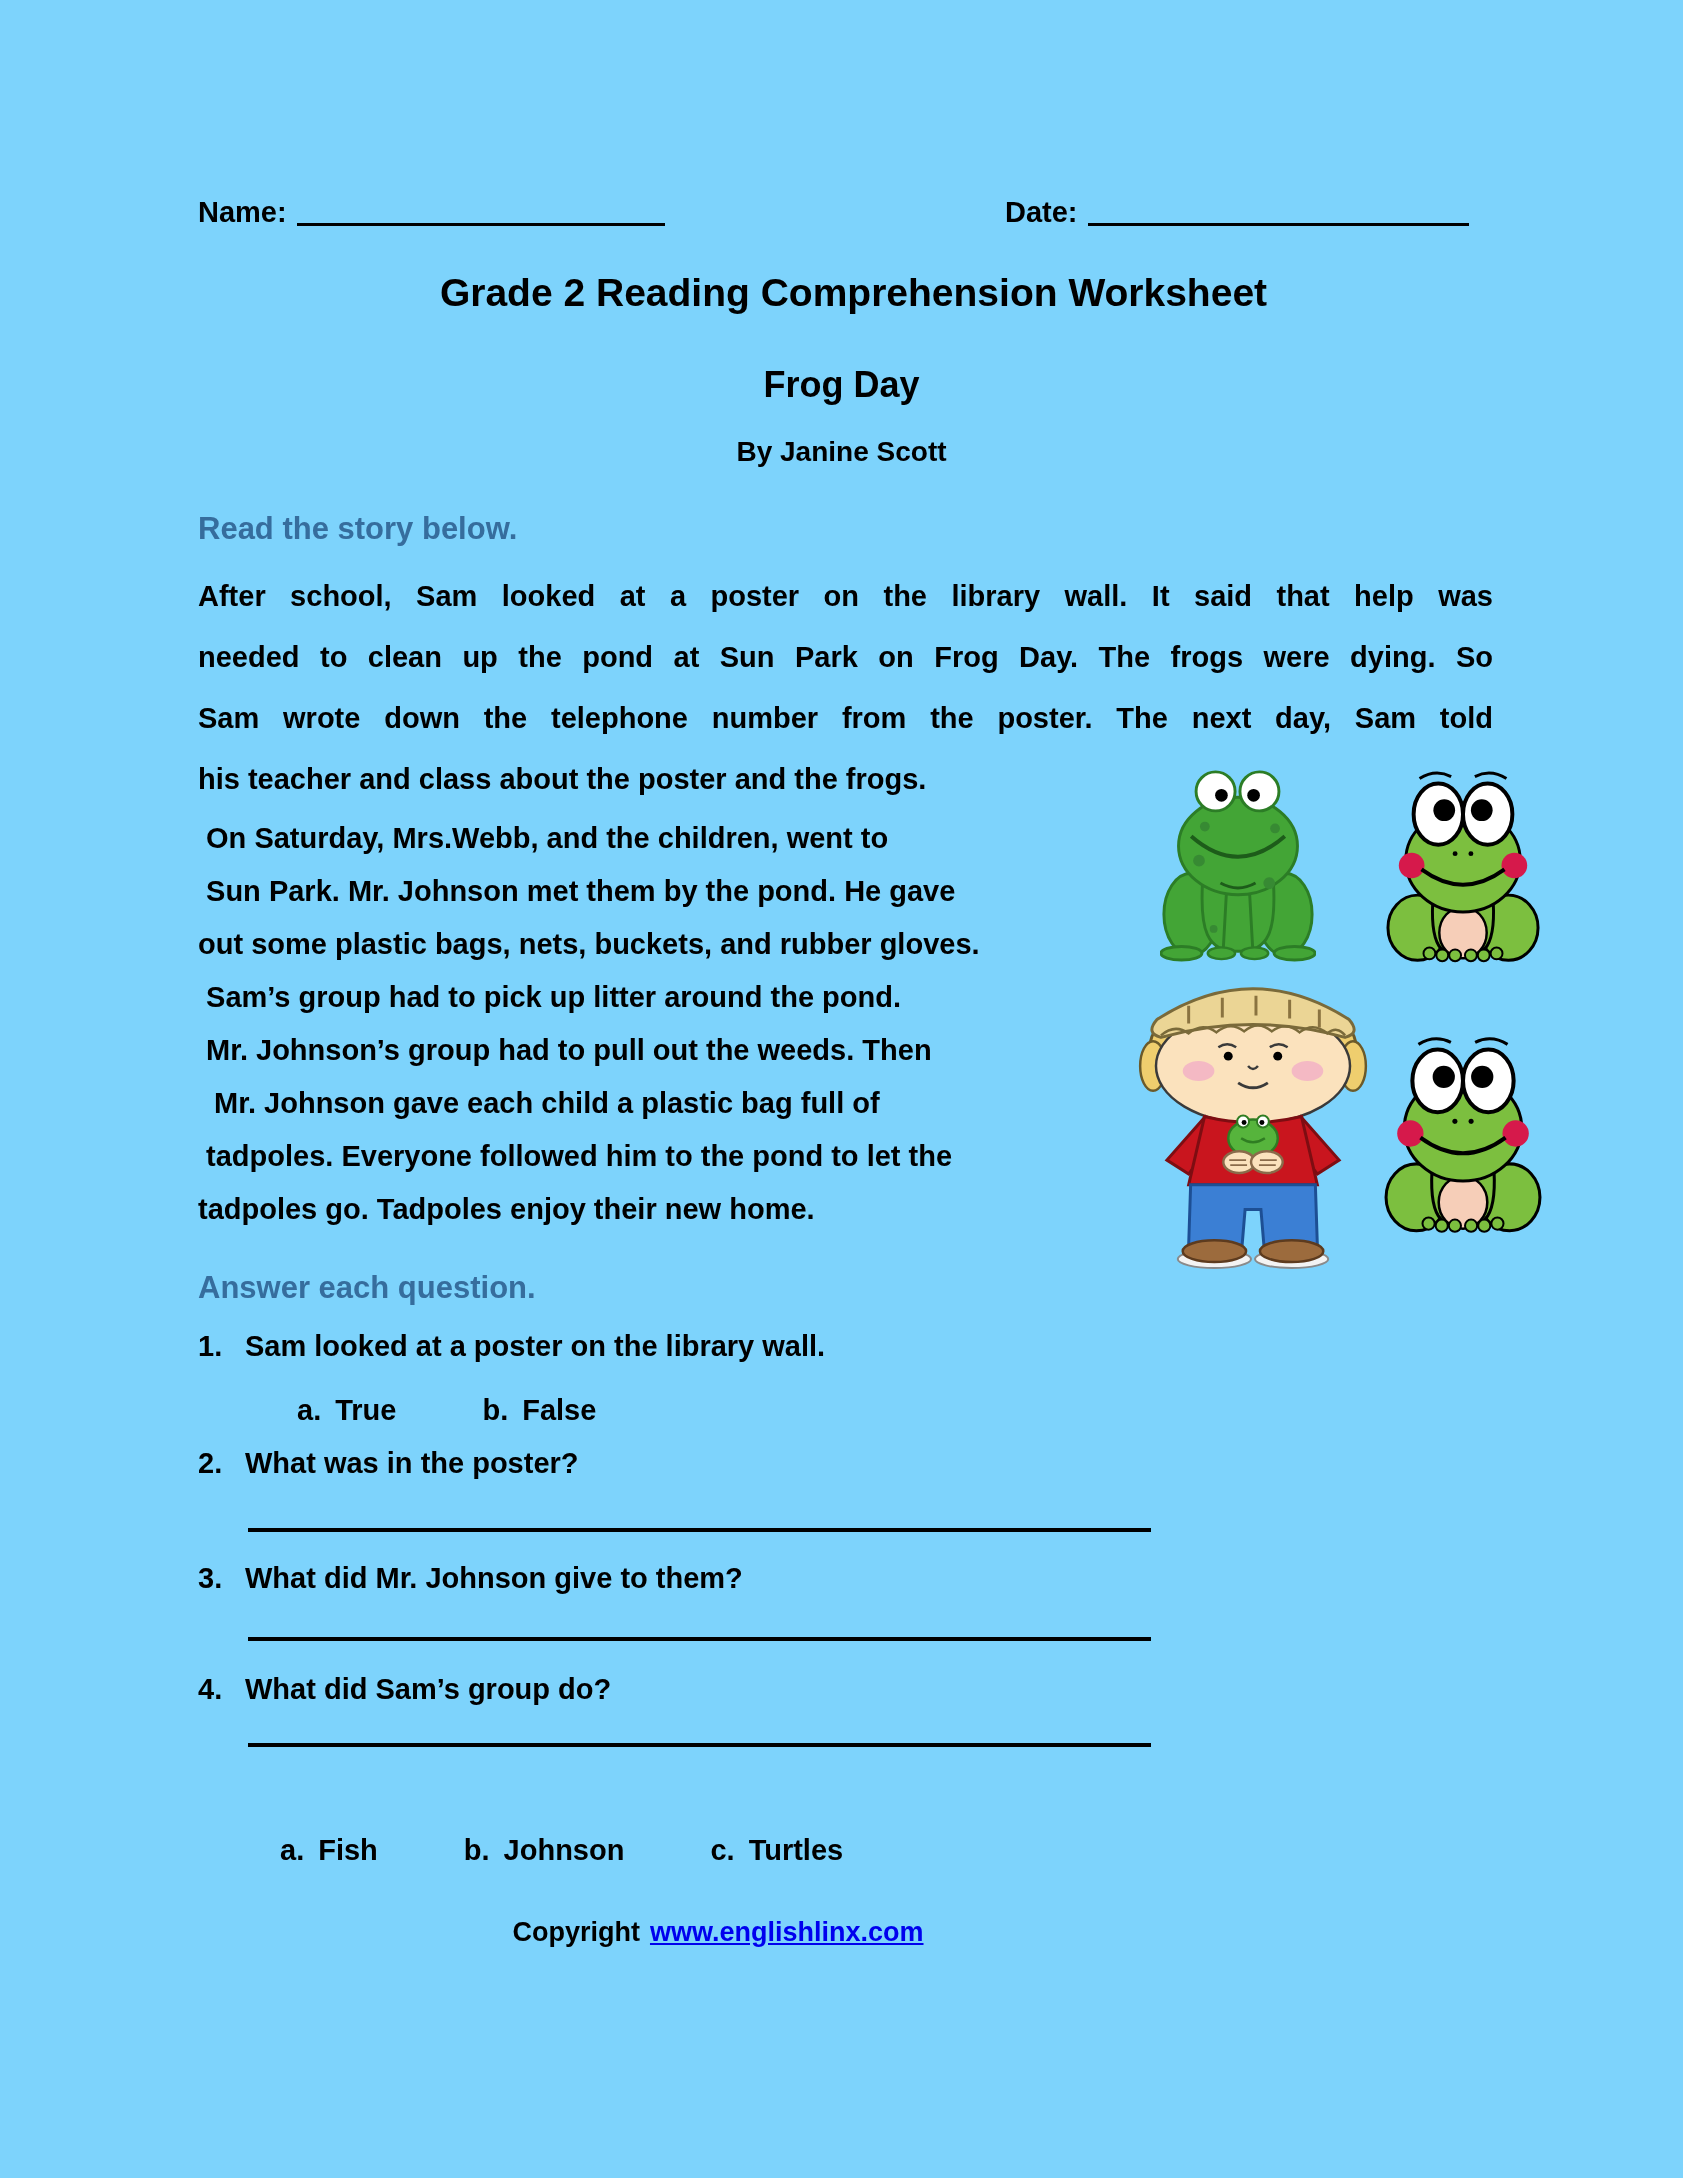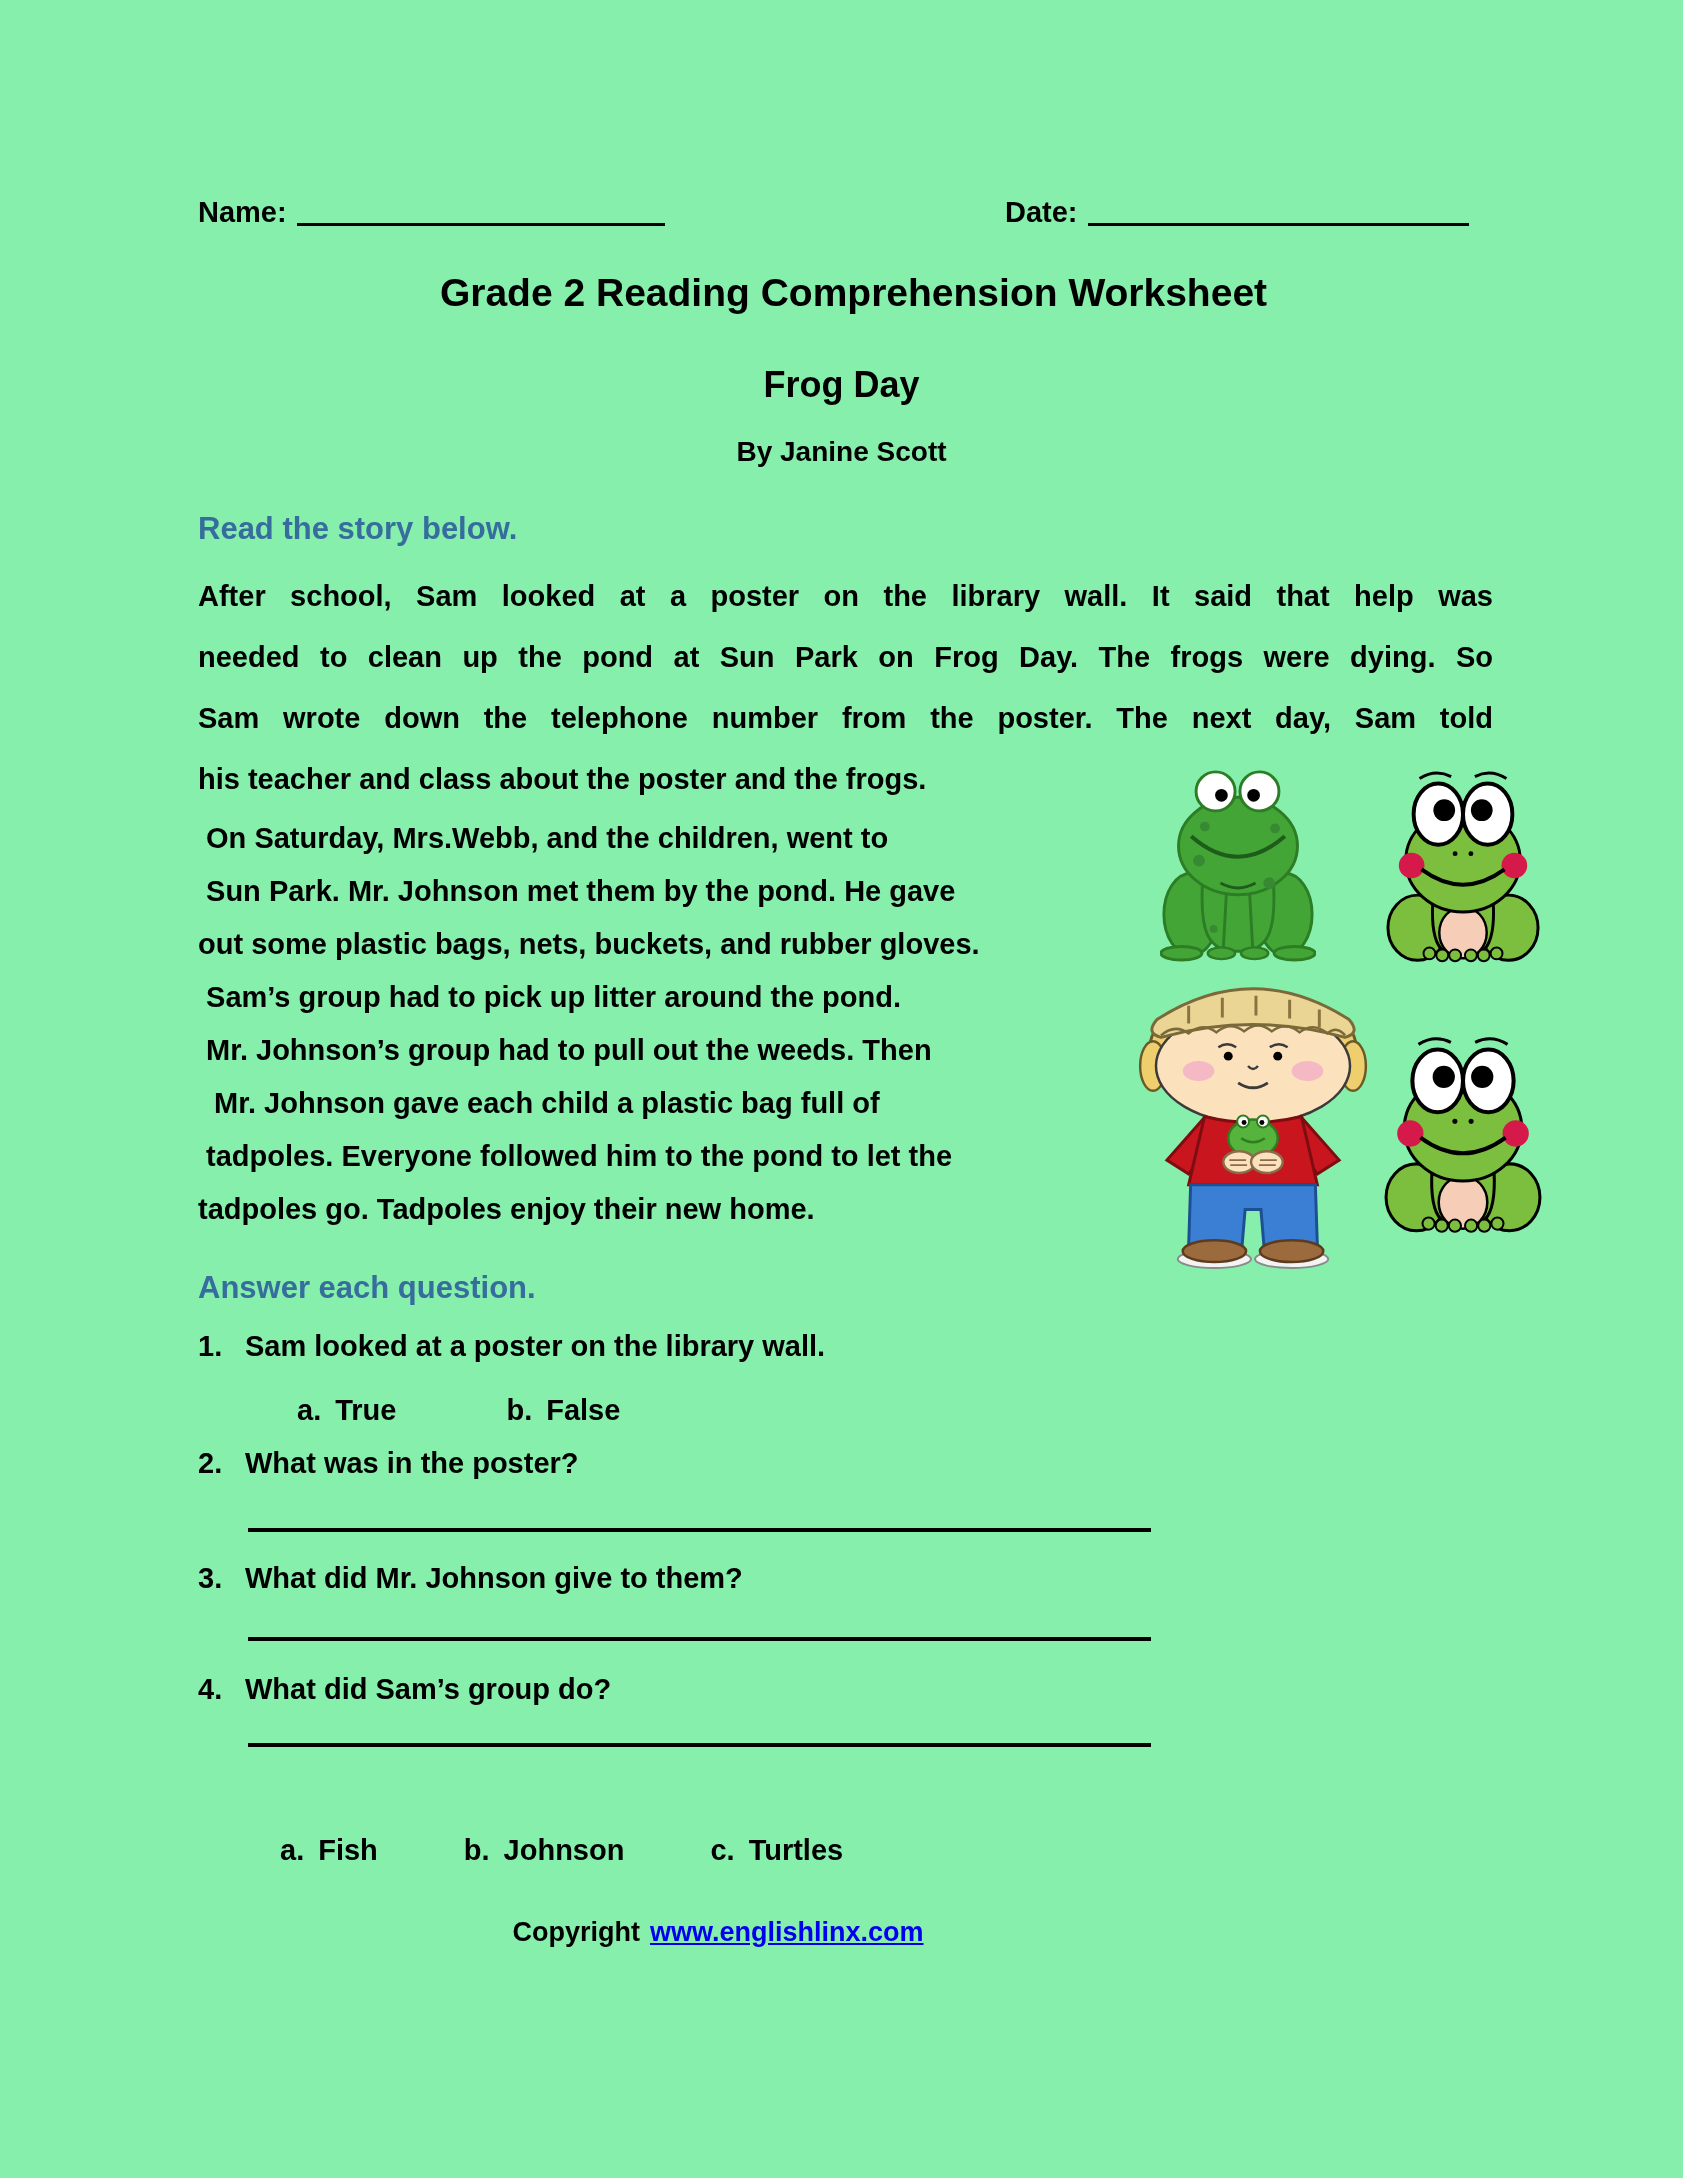--- a/index.html
+++ b/index.html
@@ -1,17 +1,17 @@
 <!DOCTYPE html>
 <html><head>
 <meta charset="utf-8">
 <style>
   html,body { margin:0; padding:0; background:#e8e8e8; }
   .page {
-    position:relative; width:1683px; height:2178px; background:#86efac;
+    position:relative; width:1683px; height:2178px; background:#7dd3fc;
     font-family:"Liberation Sans", sans-serif; font-weight:bold; color:#000;
     margin:0 auto; overflow:hidden;
   }
   
   .name-field { position:absolute; left:198px; top:196px; font-size:29px; }
   .date-field { position:absolute; left:1005px; top:196px; font-size:29px; }
   .blank { display:inline-block; border-bottom:3px solid #000; height:26px; vertical-align:-4px; margin-left:10px; }
   .name-blank { width:368px; }
   .date-blank { width:381px; }
   
@@ -25,21 +25,21 @@
   .para1 { position:absolute; left:198px; top:566px; width:1295px; font-size:29px; }
   .para1 .story-line { height:61px; line-height:61px; }
   .para1 .justify { text-align:justify; text-align-last:justify; }
   .para2 { position:absolute; left:198px; top:812px; width:941px; font-size:29px; }
   .para2 .story-line { height:53px; line-height:53px; white-space:pre; }
   
   .question { position:absolute; left:198px; font-size:29px; }
   .qnum { display:inline-block; width:47px; }
   .q1 { top:1330px; } .q2 { top:1447px; } .q3 { top:1562px; } .q4 { top:1673px; } .q5 { top:1779px; }
   .options { position:absolute; display:flex; font-size:29px; }
-  .options-q1 { left:297px; top:1394px; gap:110px; }
+  .options-q1 { left:297px; top:1394px; gap:86px; }
   .options-q5 { left:280px; top:1834px; gap:86px; }
   .opt-label { margin-right:14px; }
   .answer-line { position:absolute; left:248px; width:903px; height:0; border-top:4px solid #000; }
   .line-q2 { top:1528px; } .line-q3 { top:1637px; } .line-q4 { top:1743px; }
   
   .footer { position:absolute; top:1917px; left:0; width:1436px; text-align:center; font-size:27px; }
   .footer a { color:#0000ee; text-decoration:underline; margin-left:10px; }
   
   .fig { position:absolute; }
   .frog1 { left:1160px; top:764px; width:156px; height:203px; }

